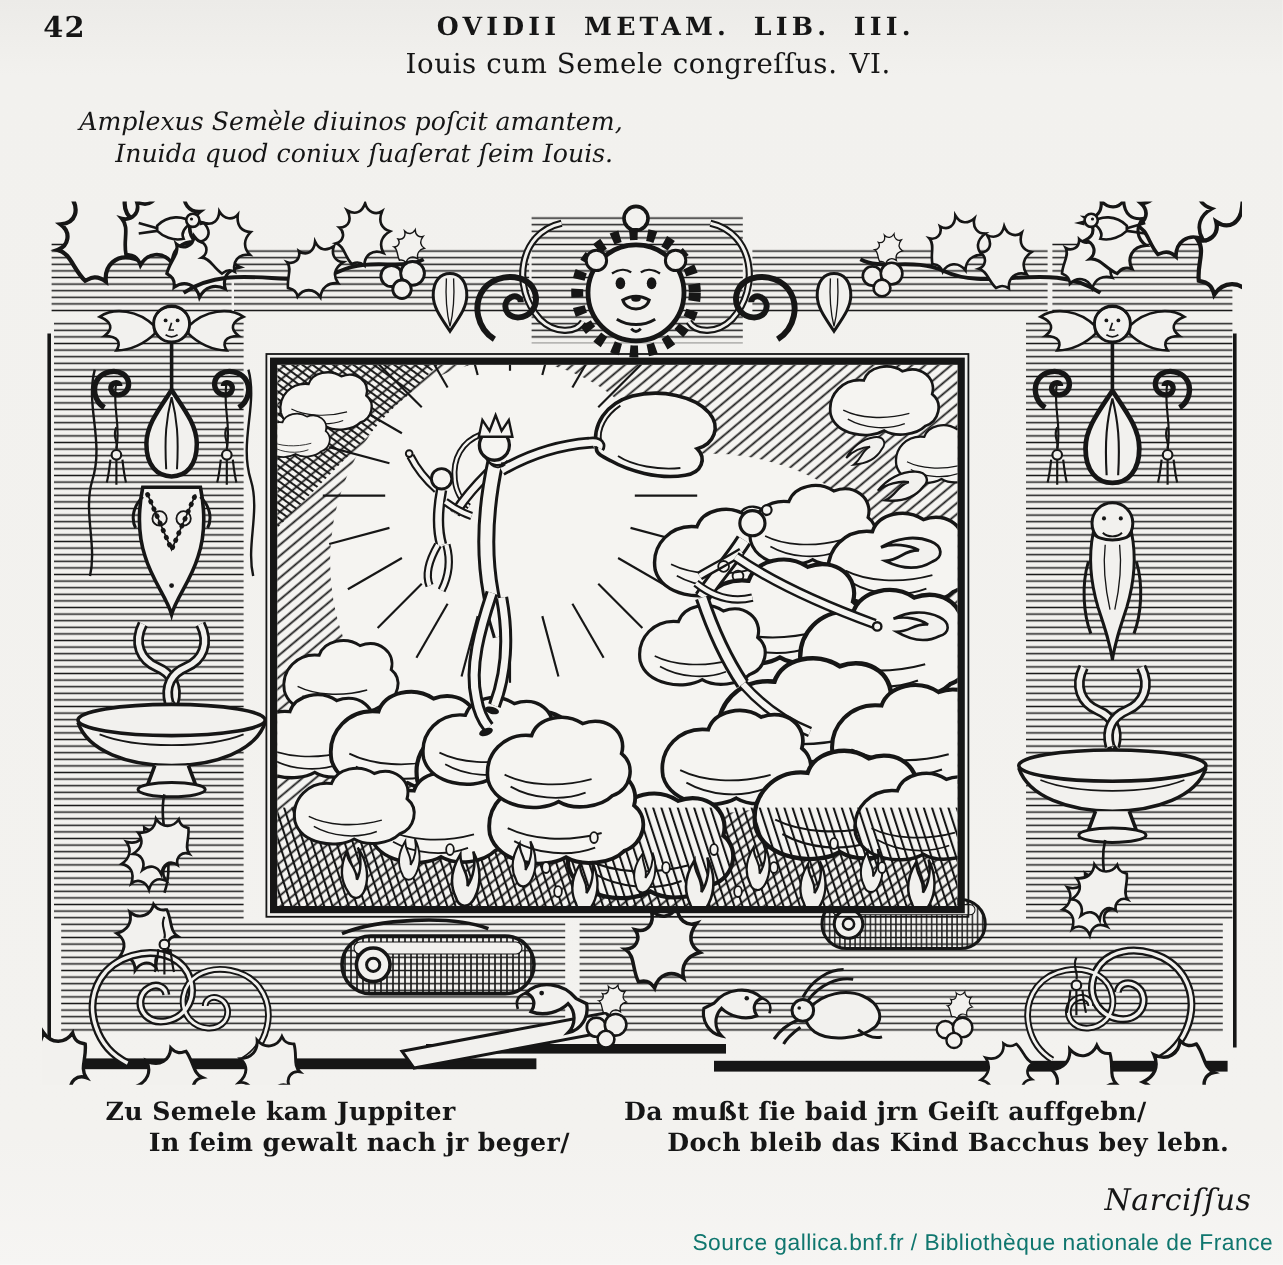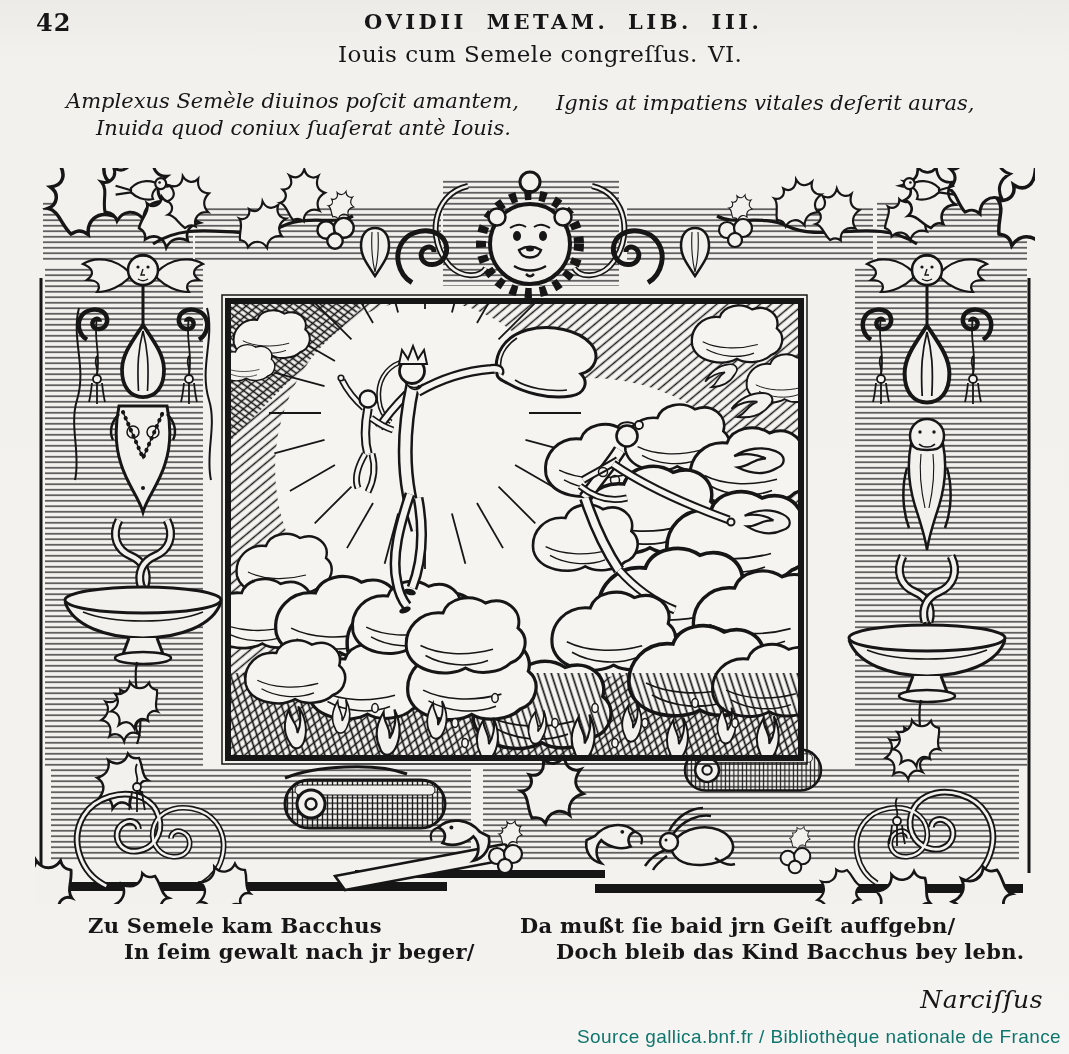--- a/index.html
+++ b/index.html
@@ -30,24 +30,23 @@
 <body>
 
 <div class="abs pagenum">42</div>
 <div class="abs running">OVIDII METAM. LIB. III.</div>
 <div class="abs sectitle">
   <span>Iouis cum Semele congreſſus.</span><span class="secnum">VI.</span>
 </div>
 
 <div class="abs verse lat-left">
   <span>Amplexus Semèle diuinos poſcit amantem,</span>
-  <span class="l2">Inuida quod coniux ſuaſerat antè Iouis.</span>
+  <span class="l2">Inuida quod coniux ſuaſerat ſeim Iouis.</span>
 </div>
 <div class="abs verse lat-right">
-  <span>Ignis at impatiens vitales deſerit auras,</span>
 </div>
 
 <svg class="abs" style="left:35px;top:168px" width="1000" height="736" viewBox="0 0 1000 736">
   <defs>
     <pattern id="ph" width="4" height="5.5" patternUnits="userSpaceOnUse">
         <path d="M0,2.75 H4" stroke="#1b1b1b" stroke-width="1.25"></path>
       </pattern>
     <pattern id="pd" width="7" height="7" patternUnits="userSpaceOnUse" patternTransform="rotate(-40)">
         <path d="M0,3.5 H7" stroke="#1b1b1b" stroke-width="1.5"></path>
       </pattern>
@@ -452,21 +451,21 @@
         <ellipse cx="430" cy="575" rx="3.2" ry="4.5"></ellipse>
           <ellipse cx="580" cy="575" rx="3.2" ry="4.5"></ellipse>
       </g>
     </g>
   </g>
   <rect x="193" y="133" width="573" height="457" fill="none" stroke="#161616" stroke-width="6"></rect>
   <rect x="187" y="127" width="585" height="469" fill="none" stroke="#161616" stroke-width="1.5"></rect>
 </svg>
 
 <div class="abs german ger-left">
-  <span>Zu Semele kam Bacchus</span>
+  <span>Zu Semele kam Juppiter</span>
   <span class="l2">In ſeim gewalt nach jr beger/</span>
 </div>
 <div class="abs german ger-right">
   <span>Da mußt ſie baid jrn Geiſt auffgebn/</span>
   <span class="l2">Doch bleib das Kind Bacchus bey lebn.</span>
 </div>
 
 <div class="abs catchword">Narciſſus</div>
 <div class="abs footer">Source gallica.bnf.fr / Bibliothèque nationale de France</div>
 

